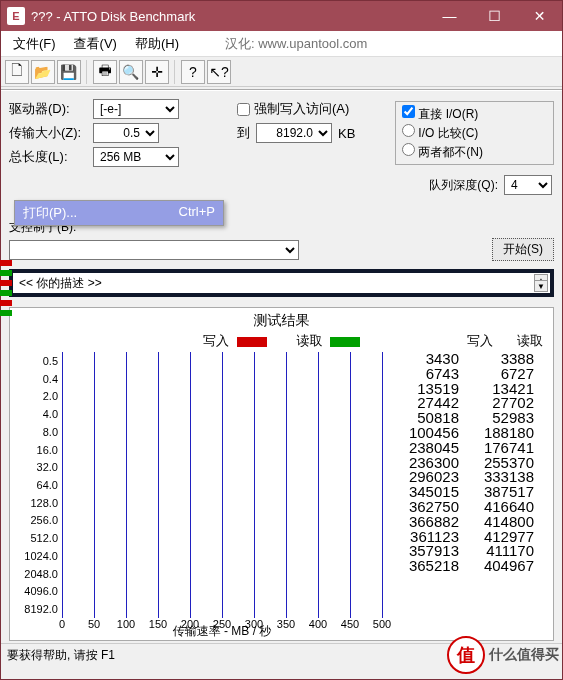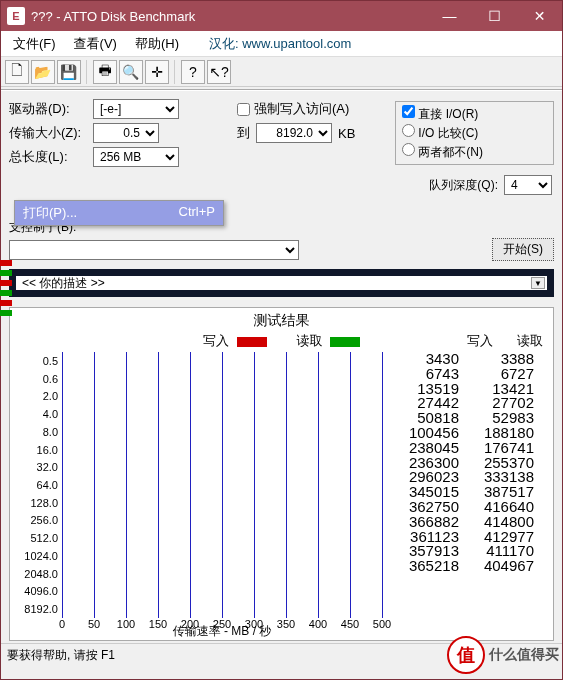--- a/index.html
+++ b/index.html
@@ -5,39 +5,39 @@
 * { box-sizing: border-box; margin: 0; padding: 0; font-family: "Microsoft YaHei", Tahoma, sans-serif; }
 body { background: #fff; font-size: 12px; width: 563px; height: 680px; overflow: hidden; position: relative; }
 .window { width: 563px; height: 680px; border: 1px solid #7a2f3a; display: flex; flex-direction: column; background: #f0f0f0; }
 .titlebar { background: #a04a56; color: #fff; height: 30px; display: flex; align-items: center; padding: 0 0 0 6px; }
 .titlebar .appicon { width: 18px; height: 18px; background: #fff; color: #b04050; font-weight: bold; display: flex; align-items: center; justify-content: center; font-size: 11px; margin-right: 6px; border-radius: 2px; }
 .titlebar .title { flex: 1; font-size: 13px; }
 .titlebar .winbtn { width: 45px; height: 30px; display: flex; align-items: center; justify-content: center; color: #fff; font-size: 14px; }
 .titlebar .winbtn.close { background: rgba(0,0,0,0); }
 .menubar { background: #fff; border-bottom: 1px solid #ddd; height: 26px; display: flex; align-items: center; padding: 0 4px; font-size: 13px; }
 .menubar .mitem { padding: 3px 8px; margin-right: 2px; }
-.menubar .mlabel { color: #0c4a6e; margin-left: 20px; }
+.menubar .mlabel { color: #737373; margin-left: 36px; }
 .toolbar { background: #f0f0f0; border-bottom: 1px solid #ccc; height: 30px; display: flex; align-items: center; padding: 2px 4px; gap: 0; }
 .toolbar .tbtn { width: 24px; height: 24px; border: 1px solid #aaa; background: #f8f8f8; display: flex; align-items: center; justify-content: center; margin-right: 2px; font-size: 14px; }
 .toolbar .sep { width: 4px; height: 24px; border-left: 1px solid #ccc; margin: 0 3px; }
 hr.ridge { border: none; border-top: 1px solid #aaa; border-bottom: 1px solid #fff; margin: 2px 0; }
 .config { padding: 6px 8px; display: grid; grid-template-columns: 220px 150px 1fr; gap: 4px 8px; align-items: center; font-size: 13px; }
 .row { display: flex; align-items: center; gap: 6px; }
 .lbl { width: 78px; text-align: left; }
 select.combo { border: 1px solid #777; background: #fff; font-size: 12px; height: 20px; width: 86px; padding: 0 2px; }
 .cbwrap { display:flex; align-items:center; gap:4px; }
 fieldset.radio { border: 1px solid #aaa; padding: 2px 6px; font-size: 12px; grid-row: span 3; }
 fieldset.radio label { display: block; margin: 1px 0; }
 .queue-row { display:flex; align-items:center; justify-content:flex-end; gap:6px; padding: 2px 10px 4px 0; }
 .context-menu { position: absolute; left: 14px; top: 200px; background: #f0f0f0; border: 1px solid #999; box-shadow: 2px 2px 4px rgba(0,0,0,0.3); width: 210px; z-index: 10; }
 .context-menu .cmitem { background: #959ee4; color: #fff; padding: 3px 8px; display: flex; justify-content: space-between; font-size: 13px; }
 .controlled-row { padding: 0 8px; display:flex; align-items:center; gap:6px; margin-top:20px; }
 select.wide { width: 290px; height: 20px; border: 1px solid #777; background: #fff; }
 .btnstart { margin-left:auto; border:1px dotted #555; padding:2px 10px; background:#e8e8e8; font-size:12px; }
-.desc-box { margin: 6px 8px; border: 7px solid #0f172a; background: #fff; height: 28px; display:flex; align-items:center; padding: 0 6px; position:relative; }
+.desc-box { margin: 6px 8px; border: 4px solid #0f172a; background: #fff; height: 28px; display:flex; align-items:center; padding: 0 6px; position:relative; }
 .desc-box .sbtn { position:absolute; right:2px; width:14px; height:12px; border:1px solid #999; background:#eee; font-size:8px; display:flex; align-items:center; justify-content:center; }
 .chart-area { margin: 4px 8px 2px 8px; border: 1px solid #aaa; background:#fff; padding: 4px 4px 2px 4px; position:relative; }
 .chart-title { text-align:center; font-size:14px; margin-bottom:2px; }
 .legend { display:flex; justify-content:center; gap:30px; font-size:13px; margin-bottom:2px; }
 .legend .sw { display:inline-block; width:30px; height:10px; vertical-align:middle; margin-left:4px; }
 .chart-body { display:flex; }
 .chart-plot { position:relative; width:370px; height:286px; overflow:visible; }
 .grid { position:absolute; left:48px; top:0; width:320px; height:266px; }
 .gridv { position:absolute; top:0; bottom:0; width:1px; background:#2020c0; }
 .xaxis-ticks { position:absolute; left:48px; top:266px; width:320px; height:14px; font-size:11px; }
@@ -157,21 +157,21 @@
       <span><span>读取</span> <span class="sw" style="background:#00a000"></span></span>
       <div class="hdr" style="position:absolute; right:10px; display:flex; gap:24px; font-size:13px;">
         <span>写入</span>
         <span>读取</span>
       </div>
     </div>
     <div class="chart-body">
       <div class="chart-plot">
         <div class="ylabels" id="ylabels">
             <div class="ylabel" style="top: 8.86667px;">0.5</div>
-            <div class="ylabel" style="top: 26.6px;">0.6</div>
+            <div class="ylabel" style="top: 26.6px;">0.4</div>
             <div class="ylabel" style="top: 44.3333px;">2.0</div>
             <div class="ylabel" style="top: 62.0667px;">4.0</div>
             <div class="ylabel" style="top: 79.8px;">8.0</div>
             <div class="ylabel" style="top: 97.5333px;">16.0</div>
             <div class="ylabel" style="top: 115.267px;">32.0</div>
             <div class="ylabel" style="top: 133px;">64.0</div>
             <div class="ylabel" style="top: 150.733px;">128.0</div>
             <div class="ylabel" style="top: 168.467px;">256.0</div>
             <div class="ylabel" style="top: 186.2px;">512.0</div>
             <div class="ylabel" style="top: 203.933px;">1024.0</div>

